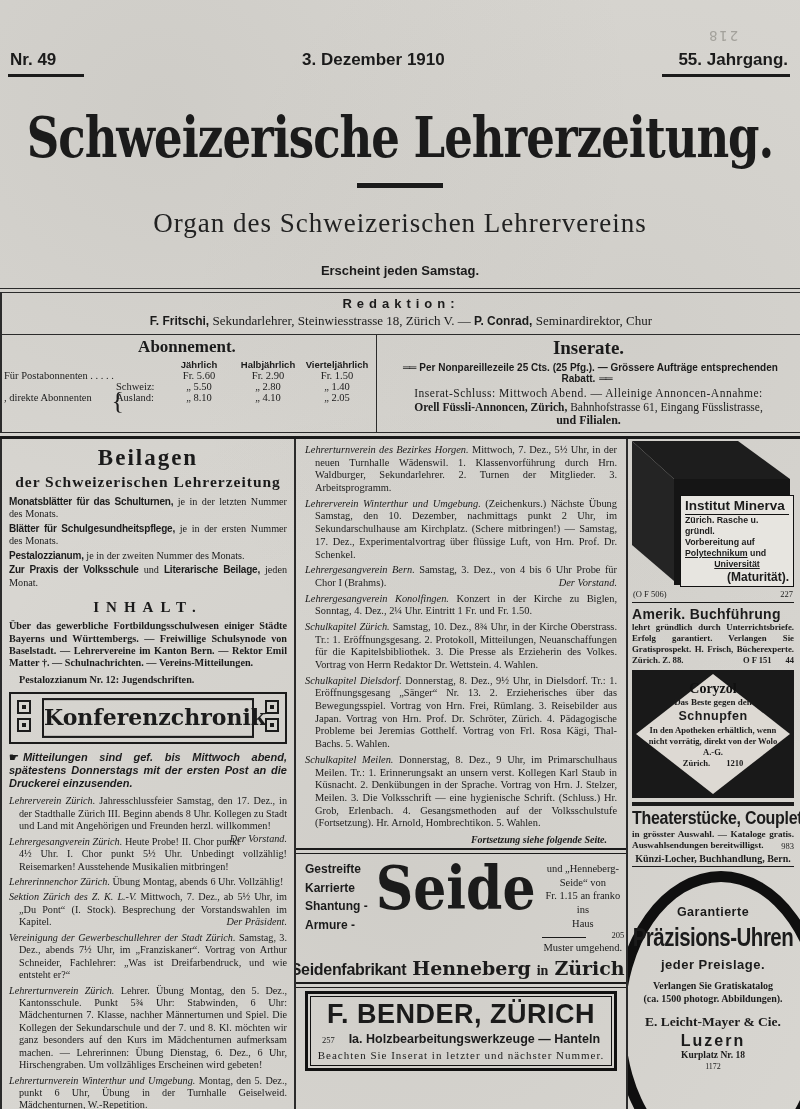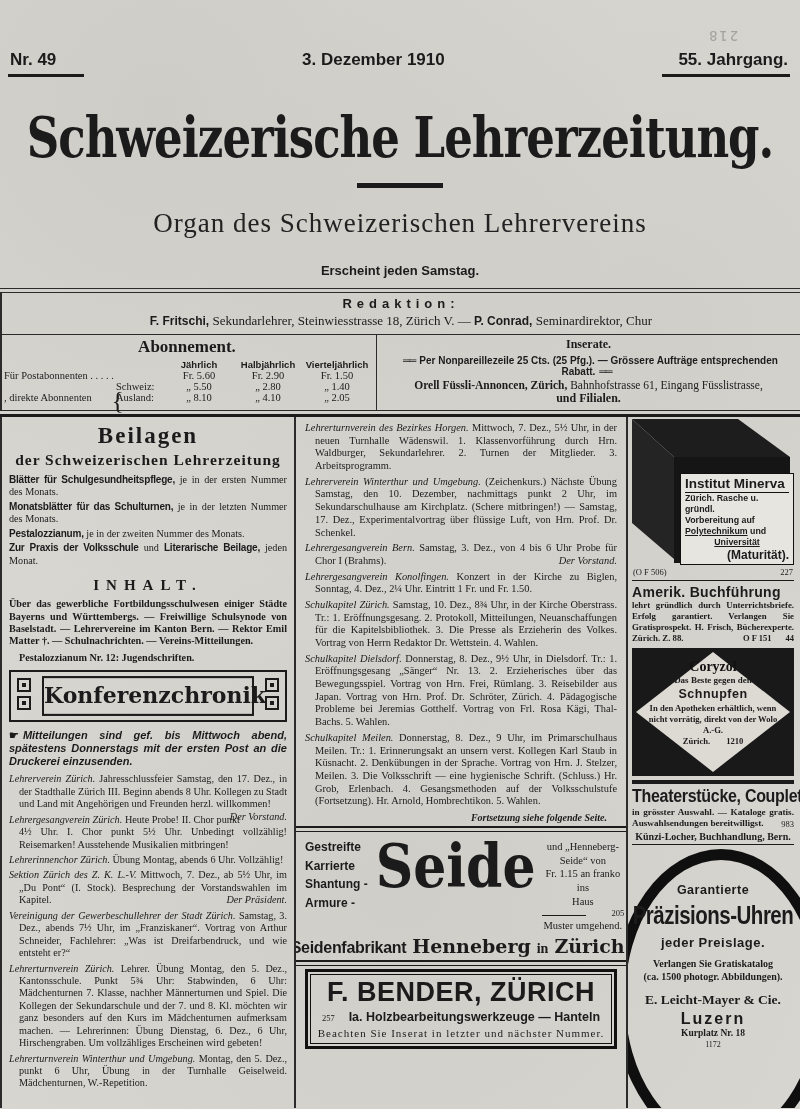--- a/index.html
+++ b/index.html
@@ -38,21 +38,21 @@
   .abo{width:366px;border-right:1.5px solid #2b2b2b;padding:2px 6px 6px 2px;}
   .abo-title{text-align:center;font-weight:bold;font-size:17px;}
   .abo-grid{display:grid;grid-template-columns:112px 50px 66px 72px 1fr;font-size:10px;margin-top:2px;align-items:end;}
   .abo-h{font-family:"Liberation Sans",sans-serif;font-weight:bold;font-size:9.5px;text-align:center;}
   .abo-v{text-align:center;font-size:10.5px;}
   .abo-l{font-size:10.5px;white-space:nowrap;}
   .abo-main{grid-row:span 2;position:relative;white-space:nowrap;}
   .abo-main::after{content:"{";position:absolute;right:-8px;top:-6px;font-size:26px;font-weight:normal;}
   .abo-sub{font-size:10.5px;}
   .ins{flex:1;padding:2px 6px 4px;text-align:center;}
-  .ins-title{font-weight:bold;font-size:12px;}
+  .ins-title{font-weight:bold;font-size:19px;}
   .ins-line1{font-family:"Liberation Sans",sans-serif;font-weight:bold;font-size:10px;margin-top:3px;}
   .ins-line1::before,.ins-line1::after{content:"══";letter-spacing:-1px;margin:0 4px;}
   .ins-line2{font-size:11.5px;margin-top:3px;letter-spacing:.5px;}
   .ins-line3{font-size:11.5px;margin-top:2px;}
   .ins-line3 .b{font-weight:bold;}
   .ins-line4{font-weight:bold;font-size:12px;}
   .hr-heavy{height:3px;border-top:1px solid #2b2b2b;border-bottom:3px solid #1b1b1b;}
   
   .content{display:flex;height:691px;border-left:2px solid #2b2b2b;}
   .col{overflow:hidden;}
@@ -202,39 +202,40 @@
 
         <div class="abo-sub">Ausland:</div>
         <div class="abo-v">„ 8.10</div>
         <div class="abo-v">„ 4.10</div>
         <div class="abo-v">„ 2.05</div>
       </div>
     </div>
     <div class="ins">
       <div class="ins-title">Inserate.</div>
       <div class="ins-line1">Per Nonpareillezeile 25 Cts. (25 Pfg.). — Grössere Aufträge entsprechenden Rabatt.</div>
+      <div class="ins-line2">Inserat-Schluss: Mittwoch Abend. — Alleinige Annoncen-Annahme:</div>
       <div class="ins-line3">
         <span class="b">Orell Füssli-Annoncen, Zürich,</span><span> Bahnhofstrasse 61, Eingang Füsslistrasse,</span>
       </div>
       <div class="ins-line4">und Filialen.</div>
     </div>
   </div>
   <div class="hr-heavy"></div>
 
   <div class="content">
 
     <div class="col col-left">
       <div class="beil-title">Beilagen</div>
       <div class="beil-sub">der Schweizerischen Lehrerzeitung</div>
 
       <div class="beil-item">
+        <span class="bname">Monatsblätter für das Schulturnen,</span><span> je in der letzten Nummer des Monats.</span>
+      </div>
+      <div class="beil-item">
         <span class="bname">Blätter für Schulgesundheitspflege,</span><span> je in der ersten Nummer des Monats.</span>
-      </div>
-      <div class="beil-item">
-        <span class="bname">Monatsblätter für das Schulturnen,</span><span> je in der letzten Nummer des Monats.</span>
       </div>
       <div class="beil-item">
         <span class="bname">Pestalozzianum,</span><span> je in der zweiten Nummer des Monats.</span>
       </div>
       <div class="beil-item">
         <span class="bname">Zur Praxis der Volksschule</span><span> und </span><span class="bname">Literarische Beilage,</span><span> jeden Monat.</span>
       </div>
 
       <div class="inhalt-title">INHALT.</div>
       <div class="inhalt-text">Über das gewerbliche Fortbildungsschulwesen einiger Städte Bayerns und Württembergs. — Freiwillige Schulsynode von Baselstadt. — Lehrervereine im Kanton Bern. — Rektor Emil Matter †. — Schulnachrichten. — Vereins-Mitteilungen.</div>

